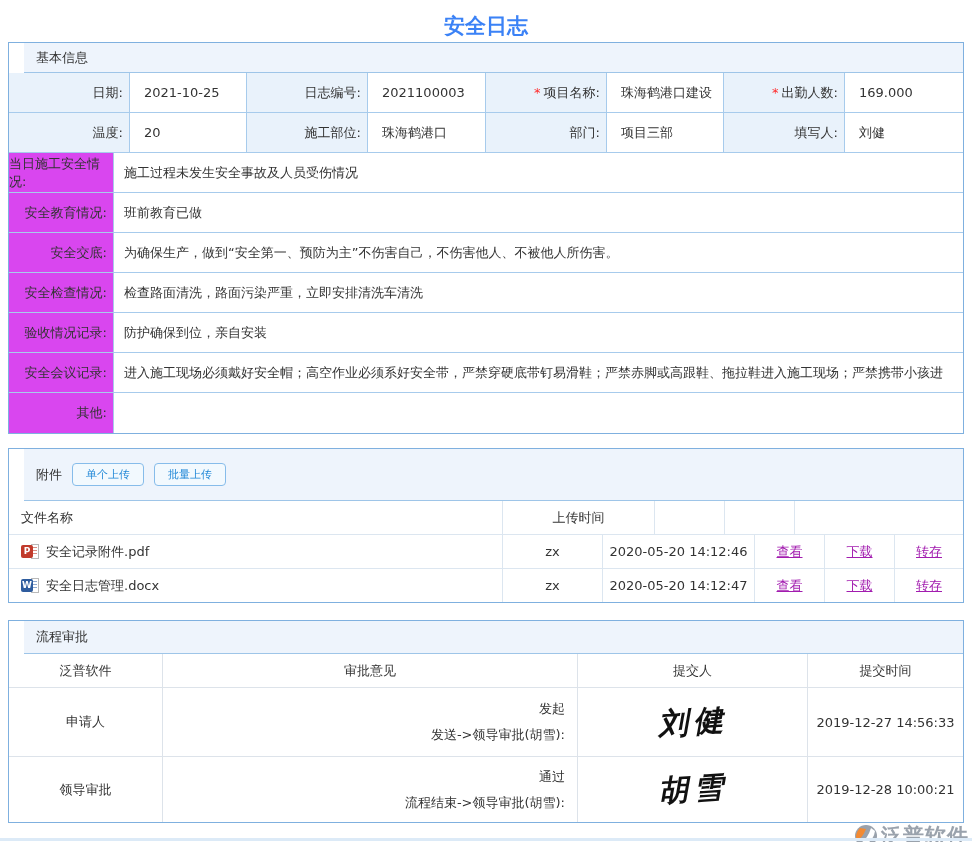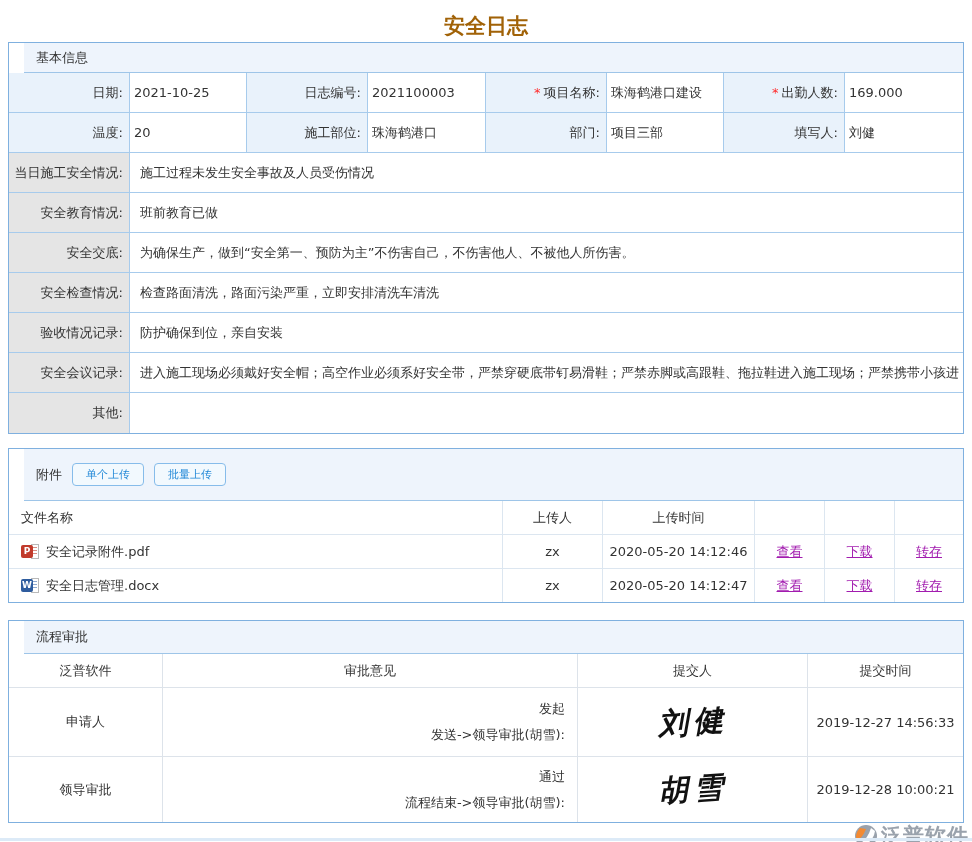--- a/index.html
+++ b/index.html
@@ -1,37 +1,37 @@
 <!DOCTYPE html>
 <html><head>
 <meta charset="utf-8">
 <style>
   * { margin:0; padding:0; box-sizing:border-box; }
   html,body { width:972px; height:842px; background:#fff; overflow:hidden;
     font-family:"DejaVu Sans","Liberation Sans",sans-serif; color:#333; font-size:13px; }
 
   .page-title { text-align:center; padding-top:12px; height:42px;
-    font-size:21px; font-weight:bold; color:#a16207; }
+    font-size:21px; font-weight:bold; color:#3b82f6; }
 
   .panel { width:956px; margin:0 8px; border:1px solid #7FB0DF; background:#fff; }
   .panel-header { background:#EEF4FC; border-bottom:1px solid #9EC5E8;
     padding:0 12px; display:flex; align-items:center; height:30px; color:#333;margin-left:15px; }
 
   
   .grid8 { display:grid; grid-template-columns:121px 117px 121px 118px 121px 117px 121px 1fr; }
   .grid8 > div { height:40px; display:flex; align-items:center;
     border-bottom:1px solid #A7CBEC; border-right:1px solid #A7CBEC; }
   .grid8 > div:nth-child(8n) { border-right:none; }
   .lbl { background:#E9F2FB; justify-content:flex-end; padding-right:6px; }
-  .val { background:#fff; padding-left:4px;text-align:right; }
+  .val { background:#fff; padding-left:14px;text-align:right; }
   .star { color:#FF2A2A; margin-right:3px; }
 
   
   .lvrow { display:flex; }
-  .lvrow .row-lbl { width:121px; min-height:40px; background:#e5e5e5;
+  .lvrow .row-lbl { width:105px; min-height:40px; background:#d946ef;
     display:flex; align-items:center; justify-content:flex-end; padding-right:6px;
     border-right:1px solid #A7CBEC; border-bottom:1px solid #A7CBEC; }
   .lvrow .row-val { flex:1; min-height:40px; display:flex; align-items:center;
     padding:4px 10px; border-bottom:1px solid #A7CBEC;
     white-space:nowrap; overflow:hidden; }
   .lvrow:last-child .row-lbl, .lvrow:last-child .row-val { border-bottom:none; }
 
   
   .panel-header.att { height:52px; background:#EEF4FC; gap:10px; }
   .btn { display:inline-block; padding:3px 13px; border:1px solid #86BCEA; border-radius:4px;
@@ -167,21 +167,20 @@
 <div class="panel">
   <div class="panel-header att">
     <span>附件</span>
     <span class="btn">单个上传</span>
     <span class="btn">批量上传</span>
   </div>
 
   <div class="ftable">
     <div class="frow">
       <div class="fc name">文件名称</div>
-      <div class="fc uploader">上传人</div>
       <div class="fc time">上传时间</div>
       <div class="fc act"></div>
       <div class="fc act"></div>
       <div class="fc act"></div>
     </div>
 
     <div class="frow">
       <div class="fc name">
         <span class="file-icon pdf">
           <span class="pg">

